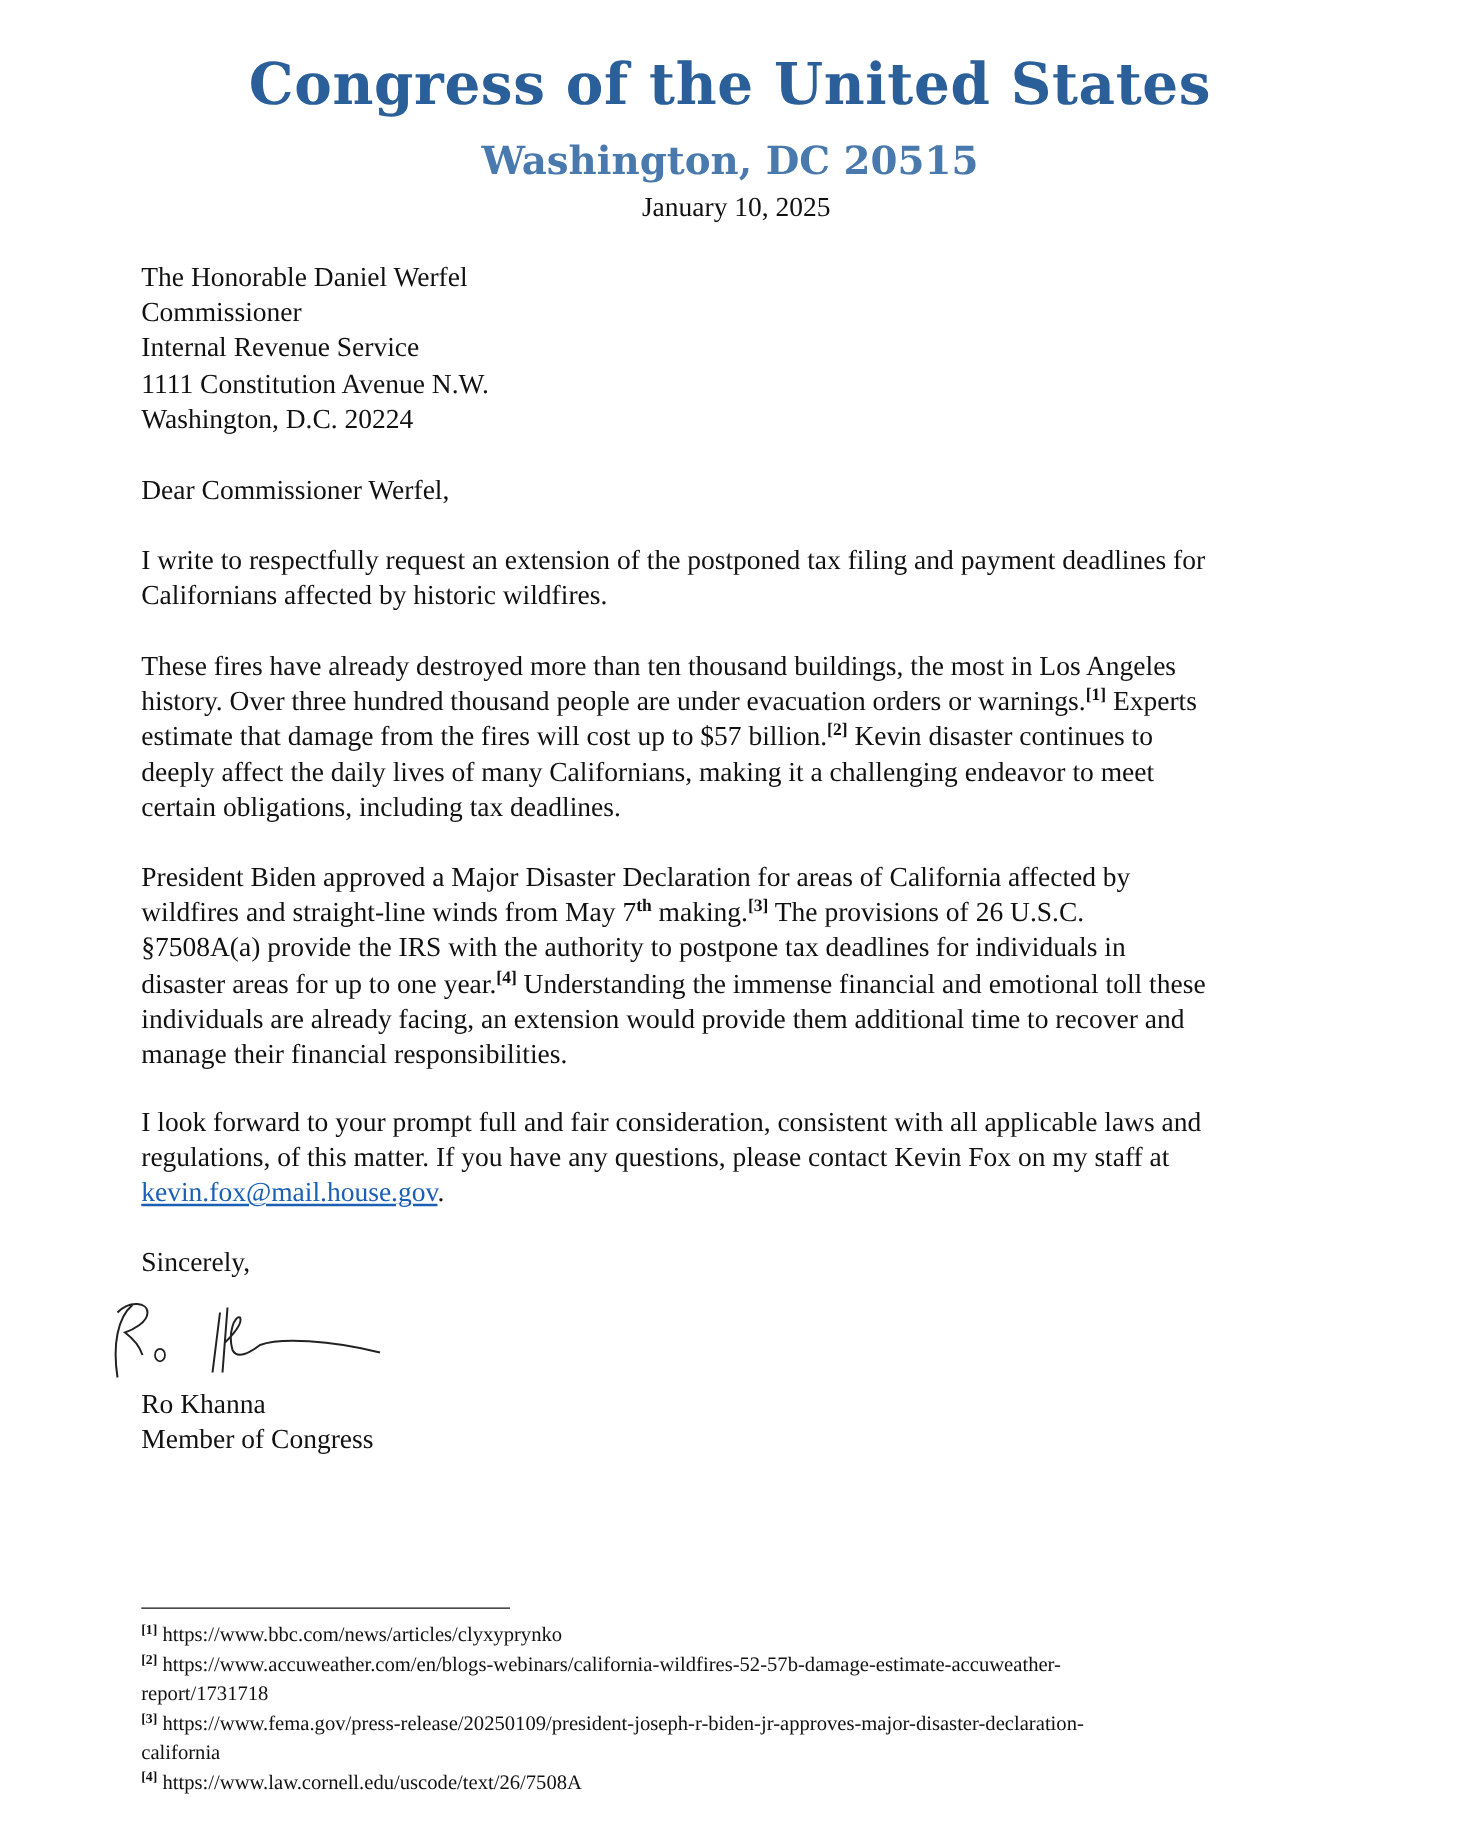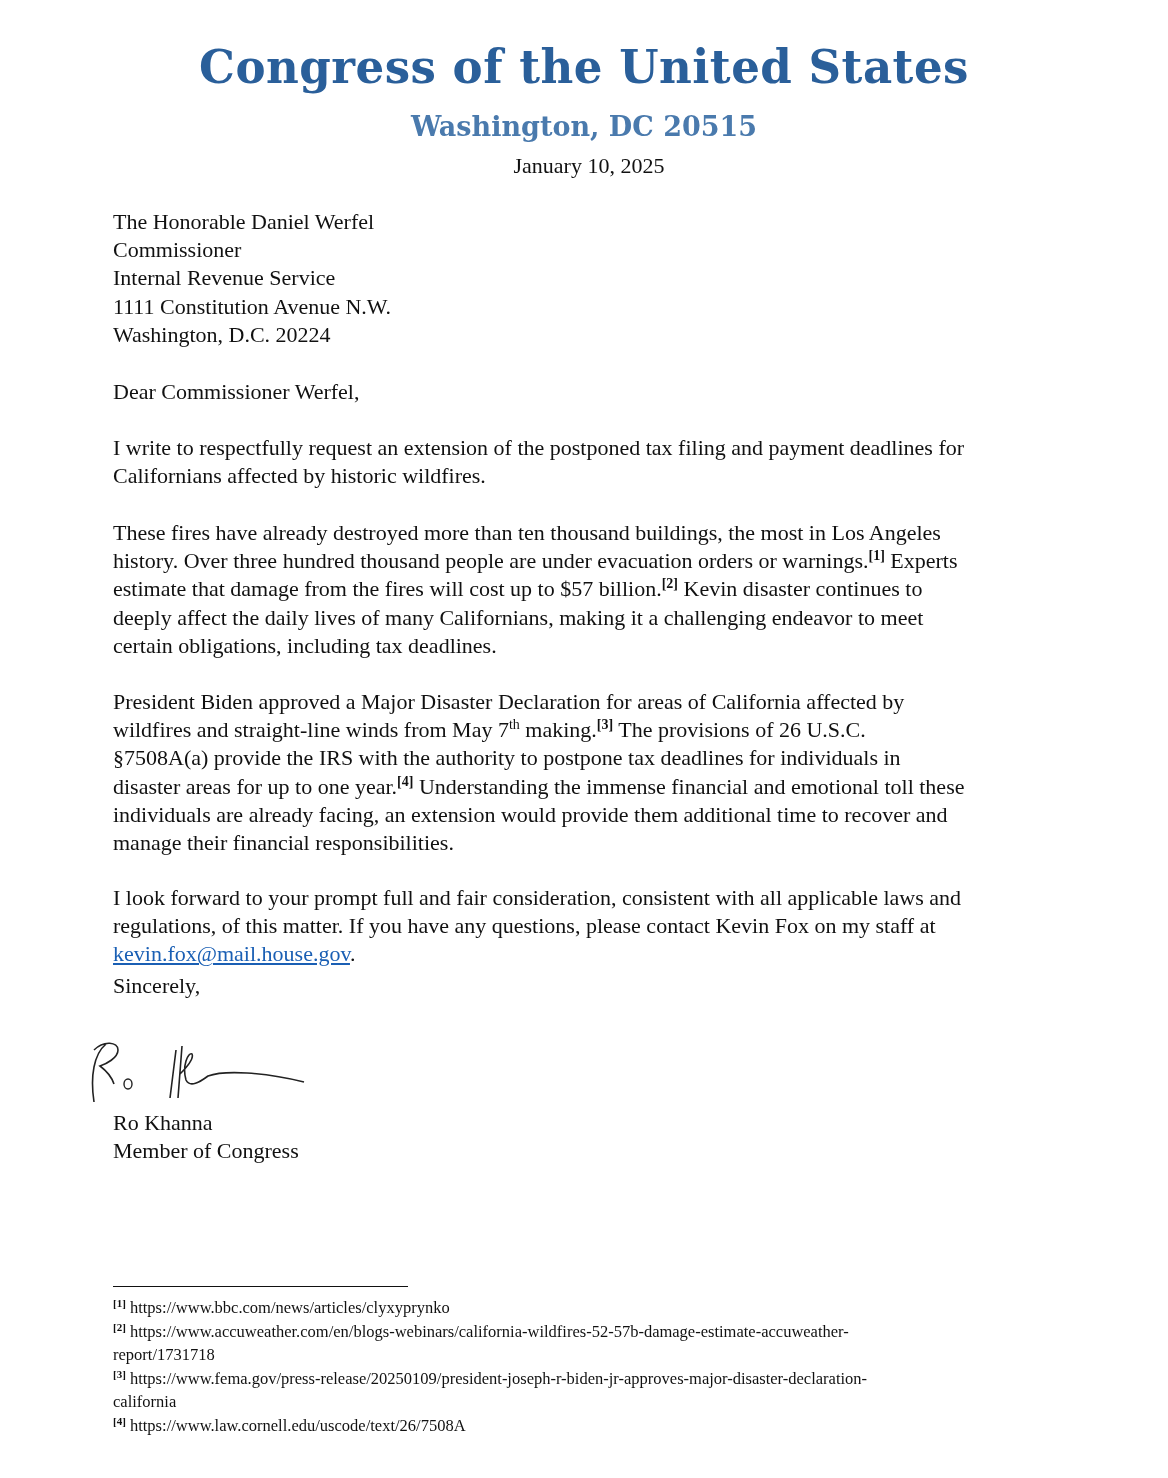--- a/index.html
+++ b/index.html
@@ -3,21 +3,21 @@
 <meta charset="utf-8">
 <style>
   html, body { margin: 0; padding: 0; background: #ffffff; }
   body { width: 1168px; height: 1478px; position: relative; overflow: hidden;
          font-family: "Liberation Serif", "DejaVu Serif", serif; color: #111; }
   .letterhead-title { position: absolute; top: 40px; left: 0; width: 1168px; text-align: center;
          font-family: "DejaVu Serif", "Liberation Serif", serif; font-weight: bold;
          font-size: 46px; color: #2a5f9a; letter-spacing: 0.5px; transform: scaleX(0.98); }
   .letterhead-sub { position: absolute; top: 111px; left: 0; width: 1168px; text-align: center;
          font-family: "DejaVu Serif", "Liberation Serif", serif; font-weight: bold;
-         font-size: 27px; color: #4a7aad; }
+         font-size: 31px; color: #4a7aad; }
   .date { position: absolute; top: 153px; left: 0; width: 1178px; text-align: center; font-size: 22px; }
   .block { position: absolute; left: 113px; width: 960px; font-size: 22px; line-height: 28.2px; }
   .line { display: block; white-space: nowrap; }
   sup { font-size: 14px; line-height: 0; vertical-align: 8px; font-weight: bold; }
   .link { color: #1a5fb4; text-decoration: underline; }
   .fn-rule { position: absolute; left: 113px; top: 1286px; width: 295px; height: 0; border-top: 1.5px solid #111; }
   .footnotes { position: absolute; left: 113px; top: 1296px; width: 960px; font-size: 16.5px; line-height: 23.5px; }
   .footnotes sup { font-size: 11px; vertical-align: 6px; font-weight: bold; }
   .sig { position: absolute; left: 84px; top: 1036px; }
 </style>
@@ -49,34 +49,34 @@
 <div class="block" style="top:519px;">
   <span class="line">These fires have already destroyed more than ten thousand buildings, the most in Los Angeles</span>
   <span class="line"><span>history. Over three hundred thousand people are under evacuation orders or warnings.</span><sup>[1]</sup><span> Experts</span></span>
   <span class="line"><span>estimate that damage from the fires will cost up to $57 billion.</span><sup>[2]</sup><span> Kevin disaster continues to</span></span>
   <span class="line">deeply affect the daily lives of many Californians, making it a challenging endeavor to meet</span>
   <span class="line">certain obligations, including tax deadlines.</span>
 </div>
 
 <div class="block" style="top:688px;">
   <span class="line">President Biden approved a Major Disaster Declaration for areas of California affected by</span>
-  <span class="line"><span>wildfires and straight-line winds from May 7</span><sup style="font-weight:normal">th</sup><span> making.</span><sup>[3]</sup><span> The provisions of 26 U.S.C.</span></span>
+  <span class="line"><span>wildfires and straight-line winds from May 7</span><sup style="font-weight:bold">th</sup><span> making.</span><sup>[3]</sup><span> The provisions of 26 U.S.C.</span></span>
   <span class="line">§7508A(a) provide the IRS with the authority to postpone tax deadlines for individuals in</span>
   <span class="line"><span>disaster areas for up to one year.</span><sup>[4]</sup><span> Understanding the immense financial and emotional toll these</span></span>
   <span class="line">individuals are already facing, an extension would provide them additional time to recover and</span>
   <span class="line">manage their financial responsibilities.</span>
 </div>
 
 <div class="block" style="top:884px;">
   <span class="line">I look forward to your prompt full and fair consideration, consistent with all applicable laws and</span>
   <span class="line">regulations, of this matter. If you have any questions, please contact Kevin Fox on my staff at</span>
   <span class="line"><span class="link">kevin.fox@mail.house.gov</span><span>.</span></span>
 </div>
 
-<div class="block" style="top:972px;">Sincerely,</div>
+<div class="block" style="top:996px;">Sincerely,</div>
 
 <svg class="sig" width="230" height="80" viewBox="0 0 230 80">
   <path d="M22 8 C10 18, 6 40, 10 66 M10 14 C20 4, 34 6, 34 14 C34 22, 22 28, 16 30 C24 36, 28 42, 30 48" fill="none" stroke="#222" stroke-width="1.6"></path>
   <ellipse cx="44" cy="48" rx="4" ry="5" fill="none" stroke="#222" stroke-width="1.4"></ellipse>
   <path d="M92 14 L86 62 M98 10 L94 62 M96 38 C104 30, 110 22, 108 18 C104 16, 98 30, 102 44 C106 52, 116 46, 124 40 C140 34, 180 36, 220 46" fill="none" stroke="#222" stroke-width="1.6"></path>
 </svg>
 
 <div class="block" style="top:1109px;">
   <span class="line">Ro Khanna</span>
   <span class="line">Member of Congress</span>

